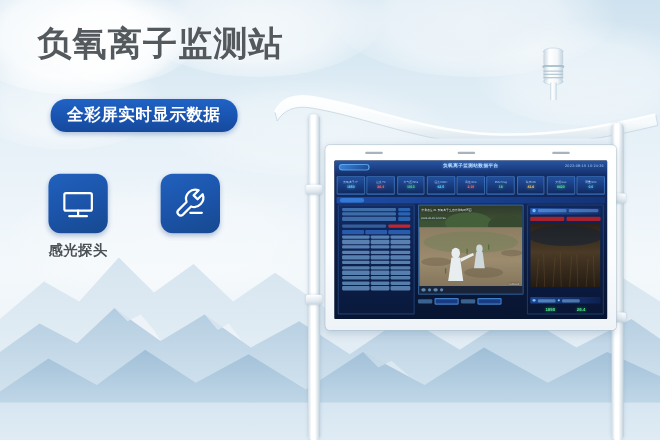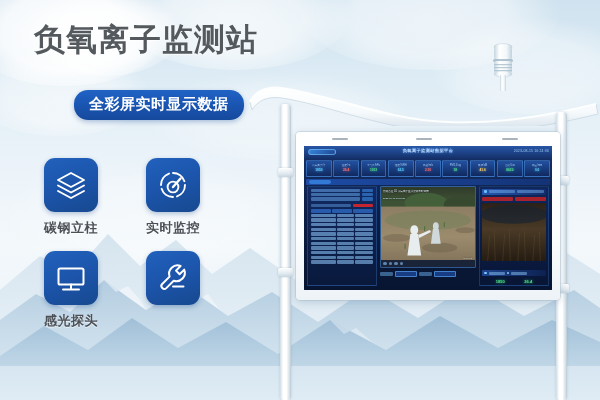--- a/index.html
+++ b/index.html
@@ -269,21 +269,20 @@
     white-space:nowrap;
   }
   .subpill {
     position:absolute; left:46px; top:90px;
     padding:5px 15px 6px;
     background:linear-gradient(180deg,#2063c4 0%,#1a56b4 45%,#16499c 100%);
     color:#ffffff; font-size:15px; font-weight:bold; letter-spacing:.5px;
     border-radius:14px;
     box-shadow:0 2px 5px rgba(26,75,150,.32);
     white-space:nowrap;
-    margin-left:28px;
   }
 
   .features { position:absolute; left:44px; top:158px; width:200px; }
   .feat-row { display:flex; gap:48px; margin-bottom:14px; }
   .feat { width:54px; text-align:center; }
   .feat-icon {
     width:54px; height:54px; border-radius:11px;
     background:linear-gradient(160deg,#2161bd 0%,#1b53a8 55%,#17498f 100%);
     display:flex; align-items:center; justify-content:center;
     box-shadow:0 2px 5px rgba(23,66,135,.3);
@@ -625,48 +624,20 @@
             </div>
         </div>
       </div>
     </div>
   </div>
 
   <div class="headline">负氧离子监测站</div>
   <div class="subpill">全彩屏实时显示数据</div>
 
   <div class="features">
-    <div class="feat-row">
-
-      <div class="feat">
-        <div class="feat-icon">
-          <svg width="32" height="32" viewBox="0 0 32 32" fill="none" stroke="#ffffff" stroke-width="1.9" stroke-linejoin="round" stroke-linecap="round">
-            <path d="M16 4 L29 11 L16 18 L3 11 Z"></path>
-            <path d="M3 16.5 L16 23.5 L29 16.5"></path>
-            <path d="M3 22 L16 29 L29 22"></path>
-          </svg>
-        </div>
-        <div class="feat-label">碳钢立柱</div>
-      </div>
-
-      <div class="feat">
-        <div class="feat-icon">
-          <svg width="32" height="32" viewBox="0 0 32 32" fill="none" stroke="#ffffff" stroke-width="1.9" stroke-linecap="round">
-            <path d="M16 4 A12 12 0 0 1 27.4 12.2"></path>
-            <path d="M28 16 A12 12 0 0 1 20 27.4"></path>
-            <path d="M16 28 A12 12 0 0 1 4.6 19.8"></path>
-            <path d="M4 16 A12 12 0 0 1 12 4.6"></path>
-            <circle cx="16" cy="18" r="5.4"></circle>
-            <path d="M16 18 L23.5 9.5" stroke-width="2.4"></path>
-          </svg>
-        </div>
-        <div class="feat-label">实时监控</div>
-      </div>
-
-    </div>
 
     <div class="feat-row">
 
       <div class="feat">
         <div class="feat-icon">
           <svg width="32" height="32" viewBox="0 0 32 32" fill="none" stroke="#ffffff" stroke-width="2" stroke-linejoin="round" stroke-linecap="round">
             <rect x="3.5" y="6.5" width="25" height="16" rx="1.6"></rect>
             <path d="M16 22.5 L16 27"></path>
             <path d="M8 27.5 L24 27.5"></path>
           </svg>

